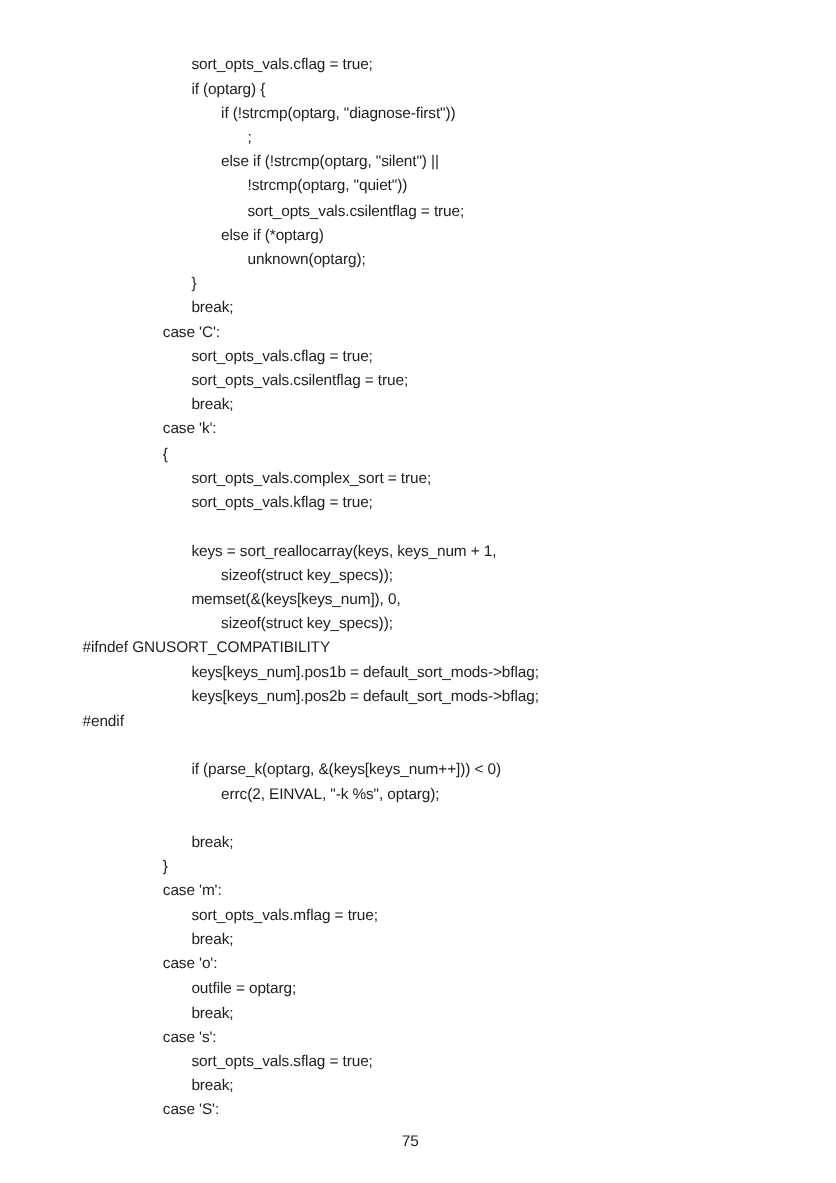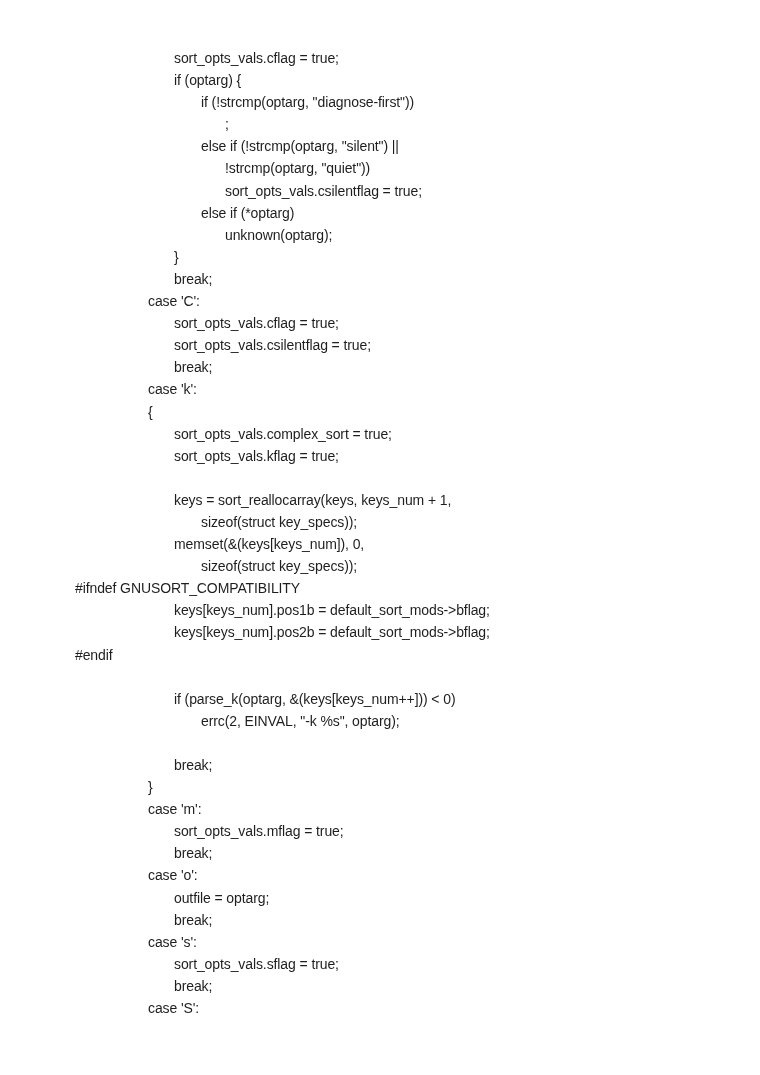--- a/index.html
+++ b/index.html
@@ -40,13 +40,16 @@
     text-align: center;
     font-size: 14px;
     color: #1e1e1e;
   }
 </style>
 </head>
 <body>
 
 <div class="page">
   <div class="code-block"><div class="code-line indent-2">sort_opts_vals.cflag = true;</div><div class="code-line indent-2">if (optarg) {</div><div class="code-line indent-3">if (!strcmp(optarg, "diagnose-first"))</div><div class="code-line indent-4">;</div><div class="code-line indent-3">else if (!strcmp(optarg, "silent") ||</div><div class="code-line indent-4">!strcmp(optarg, "quiet"))</div><div class="code-line indent-4">sort_opts_vals.csilentflag = true;</div><div class="code-line indent-3">else if (*optarg)</div><div class="code-line indent-4">unknown(optarg);</div><div class="code-line indent-2">}</div><div class="code-line indent-2">break;</div><div class="code-line indent-1">case 'C':</div><div class="code-line indent-2">sort_opts_vals.cflag = true;</div><div class="code-line indent-2">sort_opts_vals.csilentflag = true;</div><div class="code-line indent-2">break;</div><div class="code-line indent-1">case 'k':</div><div class="code-line indent-1">{</div><div class="code-line indent-2">sort_opts_vals.complex_sort = true;</div><div class="code-line indent-2">sort_opts_vals.kflag = true;</div><div class="code-line indent-0">&nbsp;</div><div class="code-line indent-2">keys = sort_reallocarray(keys, keys_num + 1,</div><div class="code-line indent-3">sizeof(struct key_specs));</div><div class="code-line indent-2">memset(&amp;(keys[keys_num]), 0,</div><div class="code-line indent-3">sizeof(struct key_specs));</div><div class="code-line indent-0">#ifndef GNUSORT_COMPATIBILITY</div><div class="code-line indent-2">keys[keys_num].pos1b = default_sort_mods-&gt;bflag;</div><div class="code-line indent-2">keys[keys_num].pos2b = default_sort_mods-&gt;bflag;</div><div class="code-line indent-0">#endif</div><div class="code-line indent-0">&nbsp;</div><div class="code-line indent-2">if (parse_k(optarg, &amp;(keys[keys_num++])) &lt; 0)</div><div class="code-line indent-3">errc(2, EINVAL, "-k %s", optarg);</div><div class="code-line indent-0">&nbsp;</div><div class="code-line indent-2">break;</div><div class="code-line indent-1">}</div><div class="code-line indent-1">case 'm':</div><div class="code-line indent-2">sort_opts_vals.mflag = true;</div><div class="code-line indent-2">break;</div><div class="code-line indent-1">case 'o':</div><div class="code-line indent-2">outfile = optarg;</div><div class="code-line indent-2">break;</div><div class="code-line indent-1">case 's':</div><div class="code-line indent-2">sort_opts_vals.sflag = true;</div><div class="code-line indent-2">break;</div><div class="code-line indent-1">case 'S':</div></div>
+  <div class="page-footer">
+    <span>75</span>
+  </div>
 </div>
 
 </body></html>

